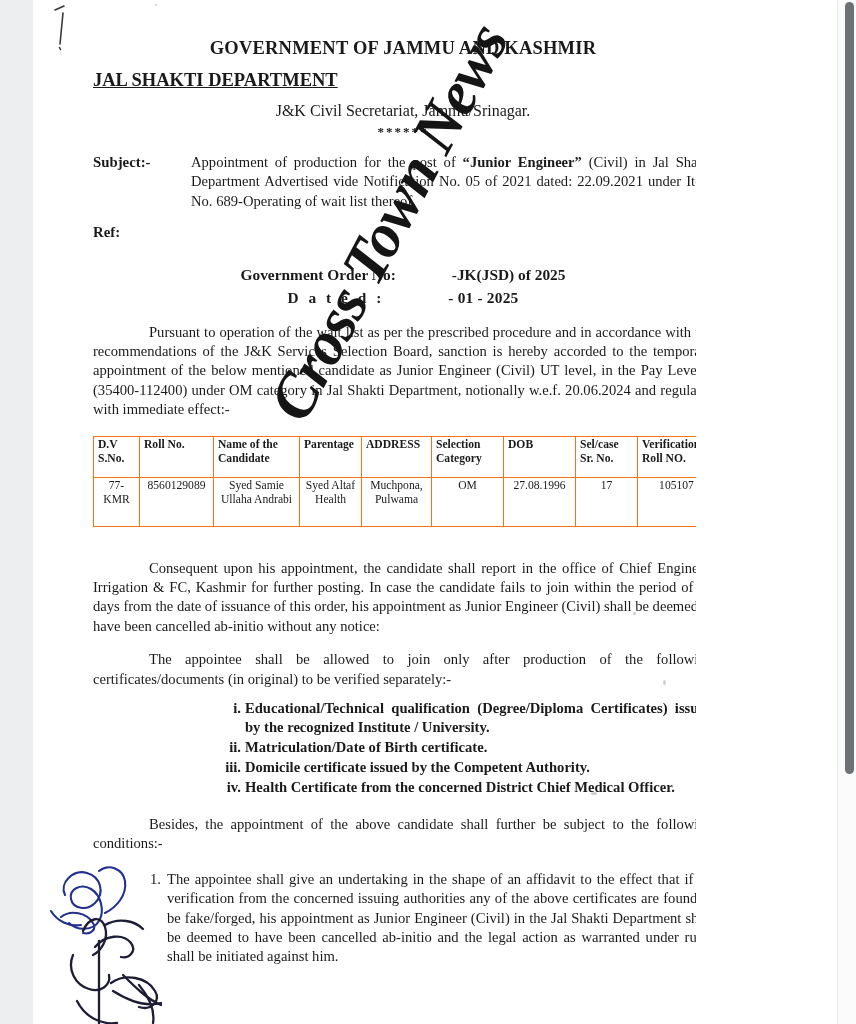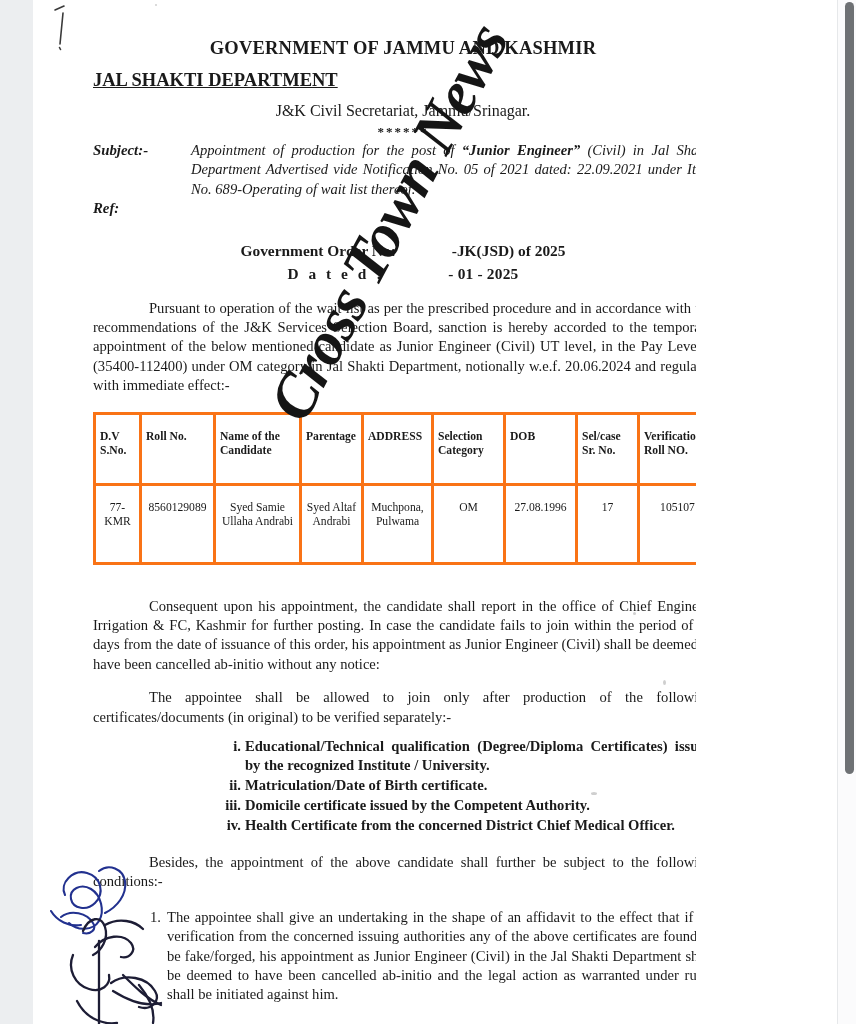--- a/index.html
+++ b/index.html
@@ -125,21 +125,21 @@
   .hdr-stars {
     text-align: center;
     font-size: 13px;
     letter-spacing: 2px;
     font-weight: bold;
     margin-top: 2px;
   }
 
   .field-row {
     display: flex;
-    font-style: italic;
+    margin-top: 12px;
   }
   .field-label {
     width: 98px;
     flex: 0 0 98px;
     font-weight: bold;
     font-size: 14.8px;
   }
   .field-body {
     flex: 1;
     text-align: justify;
@@ -167,22 +167,22 @@
 
   
   table.cand {
     margin-top: 16px;
     border-collapse: collapse;
     width: 612px;
     font-size: 11.6px;
     table-layout: fixed;
   }
   table.cand th, table.cand td {
-    border: 3px solid #f97316;
-    padding: 15px 4px;
+    border: 1px solid #f97316;
+    padding: 1px 4px;
     vertical-align: top;
   }
   table.cand th {
     font-weight: bold;
     text-align: left;
     height: 38px;
     line-height: 1.22;
   }
   table.cand td {
     text-align: center;
@@ -342,21 +342,21 @@
               <th>DOB</th>
               <th>Sel/case Sr. No.</th>
               <th>Verification Roll NO.</th>
             </tr>
           </thead>
           <tbody>
             <tr>
               <td>77-KMR</td>
               <td>8560129089</td>
               <td>Syed Samie Ullaha Andrabi</td>
-              <td>Syed Altaf Andrabi</td>
+              <td>Syed Altaf Health</td>
               <td>Muchpona, Pulwama</td>
               <td>OM</td>
               <td>27.08.1996</td>
               <td>17</td>
               <td>105107</td>
             </tr>
           </tbody>
         </table>
 
         <div class="para indent" style="margin-top:32px;">Consequent upon his appointment, the candidate shall report in the office of Chief Engineer, Irrigation &amp; FC, Kashmir for further posting. In case the candidate fails to join within the period of 21 days from the date of issuance of this order, his appointment as Junior Engineer (Civil) shall be deemed to have been cancelled ab-initio without any notice:</div>

